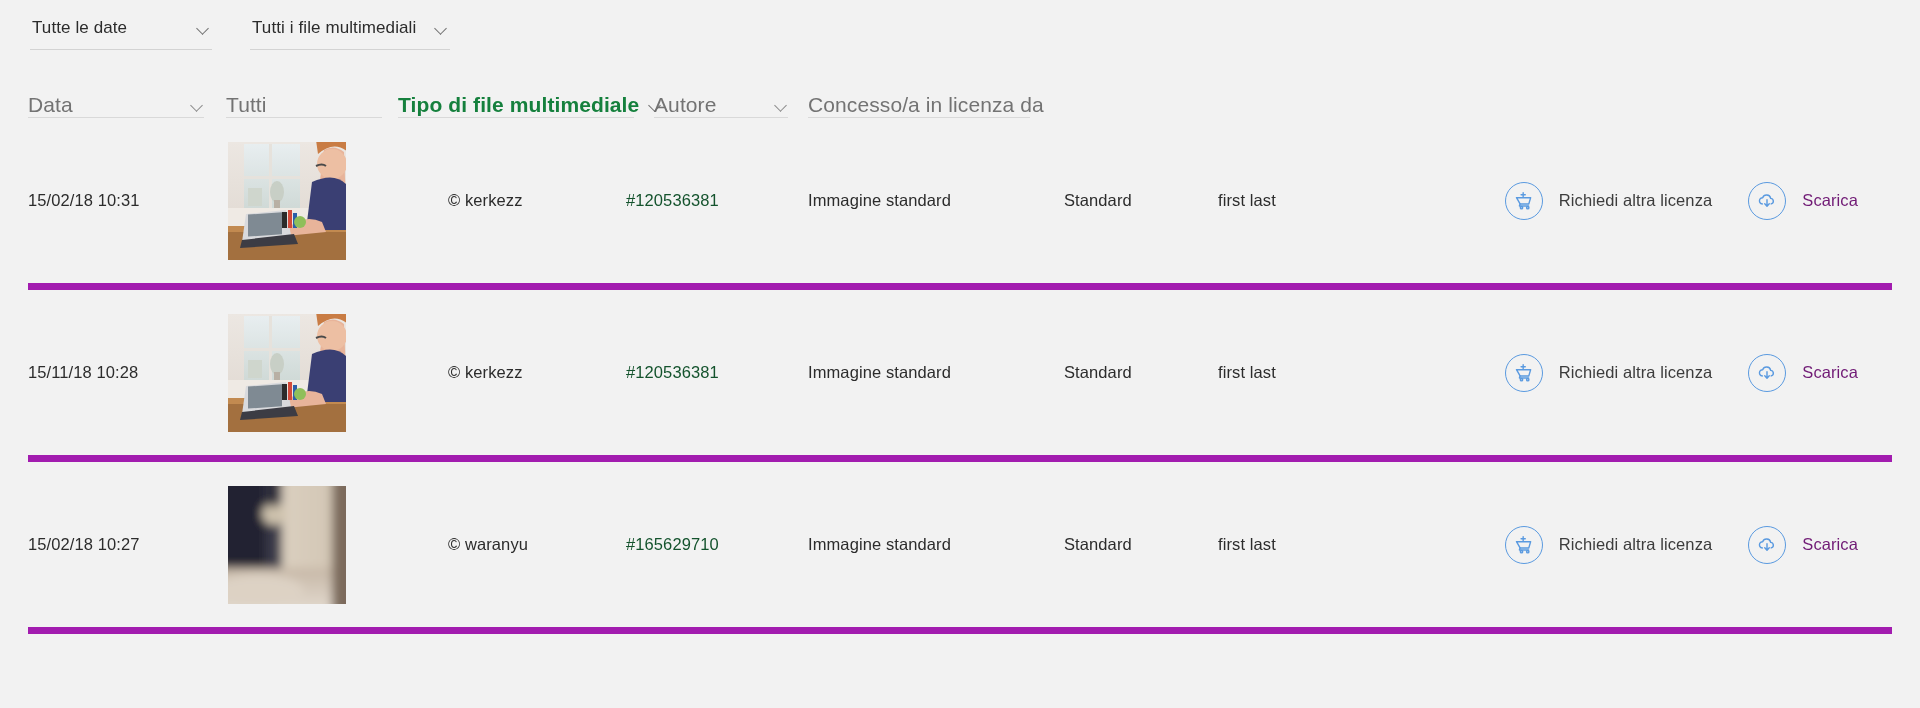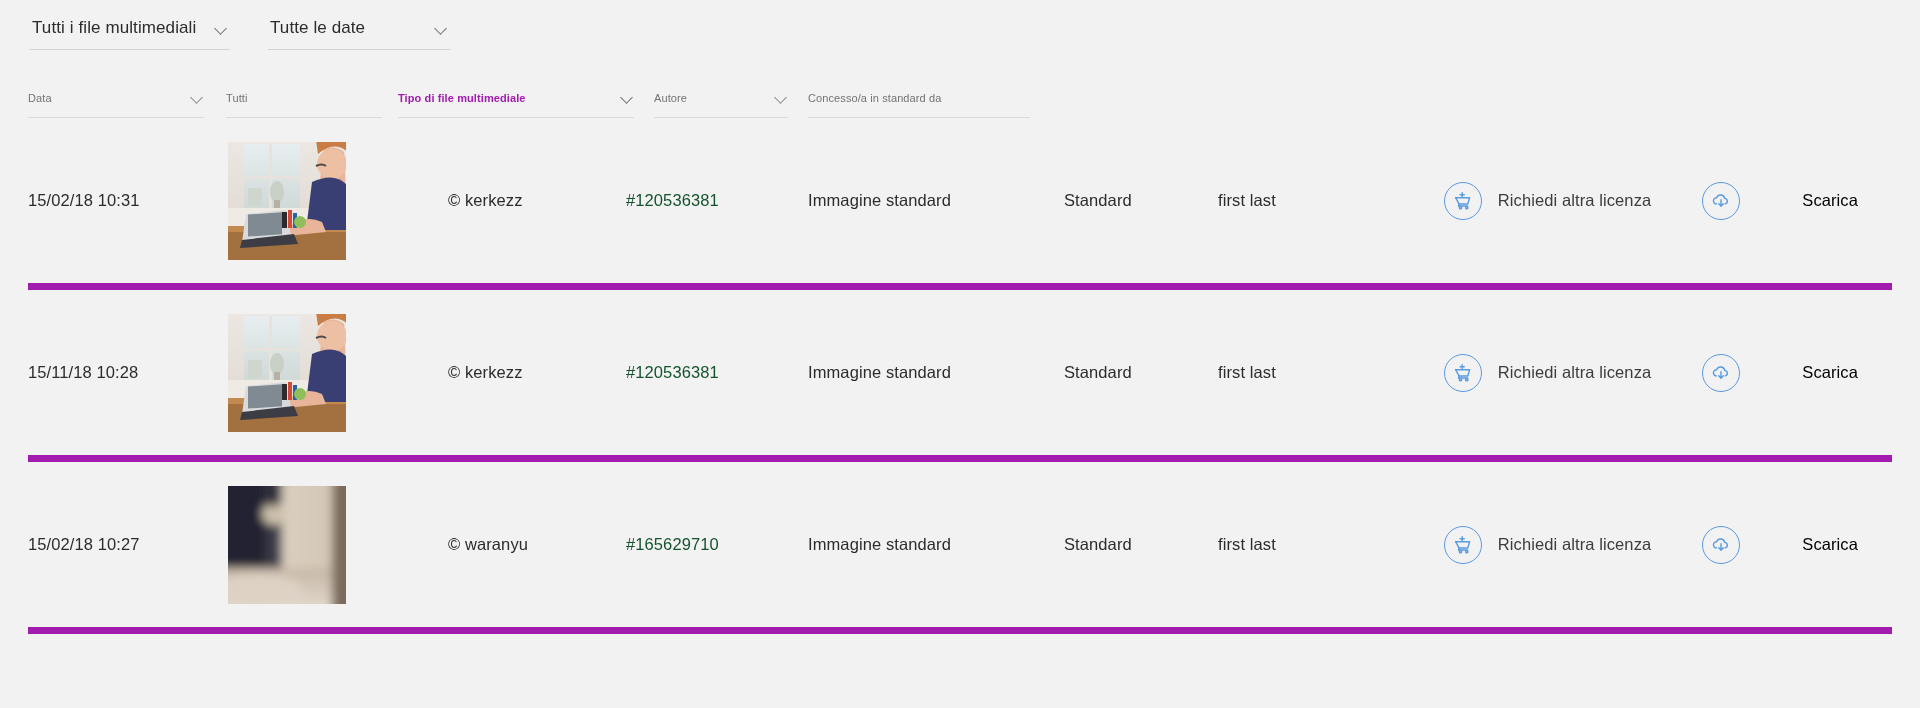--- a/index.html
+++ b/index.html
@@ -76,30 +76,29 @@
   .thead {
     display: flex;
     align-items: flex-end;
     height: 42px;
   }
   .th {
     display: flex;
     align-items: center;
     justify-content: space-between;
     border-bottom: 1px solid #d9d9d9;
-    padding-bottom: 13px;
     box-sizing: border-box;
-    font-size: 11px;
+    font-size: 21px;
     color: #737373;
     letter-spacing: 0.1px;
     white-space: nowrap;
   }
   .th.sortable { cursor: pointer; }
   .th.active {
-    color: #a21caf;
+    color: #15803d;
     font-weight: bold;
   }
   .th-spacer {
     flex: 1 1 auto;
     border-bottom: none;
   }
 
   
   .col-data      { width: 176px; }
   .col-thumb     { width: 198px; margin-left: 24px; }
@@ -140,21 +139,21 @@
     border: 0;
     cursor: pointer;
   }
   .thumb svg { display: block; }
 
   
   .actions {
     margin-left: auto;
     display: flex;
     align-items: center;
-    gap: 51px;
+    gap: 36px;
     padding-right: 34px;
   }
   .action {
     display: flex;
     align-items: center;
     gap: 16px;
     cursor: pointer;
     background: none;
     border: none;
     padding: 0;
@@ -170,37 +169,37 @@
     justify-content: center;
     flex: none;
     box-sizing: border-box;
   }
   .action-label {
     font-size: 16.5px;
     letter-spacing: 0.1px;
     white-space: nowrap;
   }
   .action-label.dark  { color: #3c3c3c; }
-  .action-label.blue  { color: #000000; margin-left: 46px; }
+  .action-label.blue  { color: #701a75; }
 </style>
 </head>
 <body>
 
 <div class="filter-bar">
 
+  <div class="filter filter-date">
+    <span class="filter-label">Tutte le date</span>
+    <span class="chev"></span>
+  </div>
+
   <div class="filter filter-media">
     <span class="filter-label">Tutti i file multimediali</span>
     <span class="chev"></span>
   </div>
 
-  <div class="filter filter-date">
-    <span class="filter-label">Tutte le date</span>
-    <span class="chev"></span>
-  </div>
-
 </div>
 
 <div class="table">
 
   <div class="thead">
 
     <div class="th col-data sortable">
       <span>Data</span>
       <span class="chev light"></span>
     </div>
@@ -215,21 +214,21 @@
       <span>Tipo di file multimediale</span>
       <span class="chev"></span>
     </div>
 
     <div class="th col-licenza sortable">
       <span>Autore</span>
       <span class="chev light"></span>
     </div>
 
     <div class="th col-concesso">
-      <span>Concesso/a in standard da</span>
+      <span>Concesso/a in licenza da</span>
     </div>
 
     <div class="th th-spacer"></div>
   </div>
 
   <div class="trow">
     <div class="td col-data">15/02/18 10:31</div>
 
     <div class="col-thumb">
       <span class="thumb">

